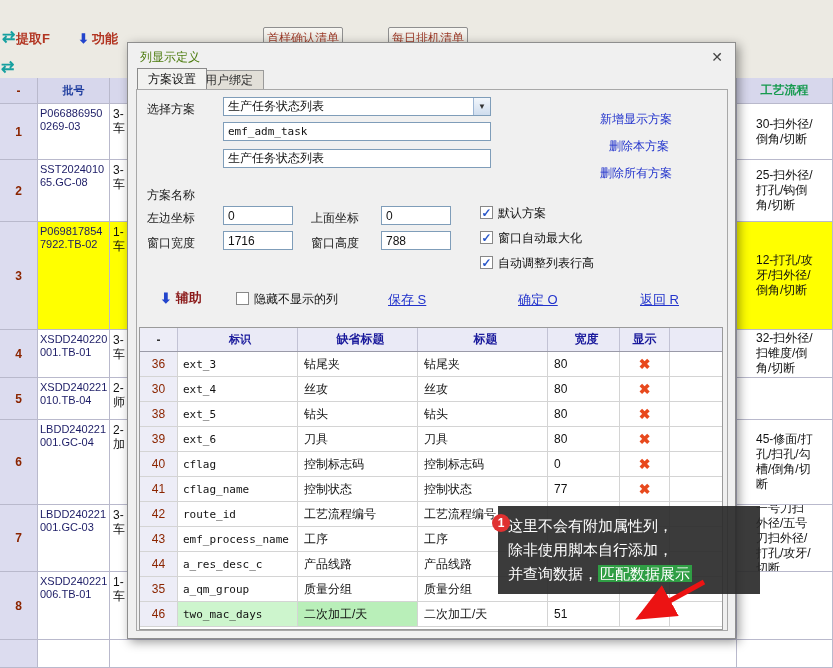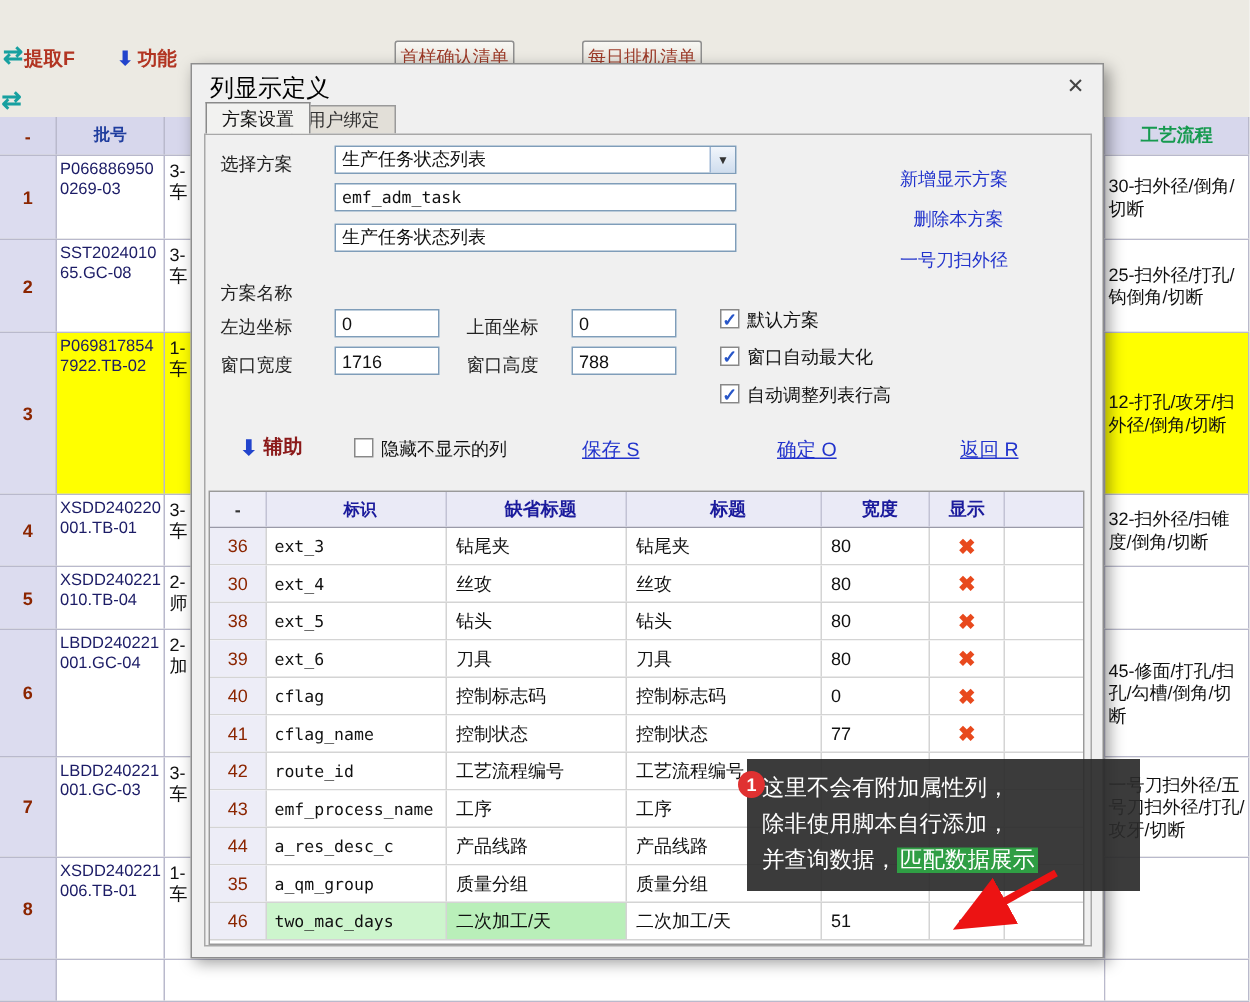--- a/index.html
+++ b/index.html
@@ -12,29 +12,29 @@
 .top-btn{position:absolute;width:80px;height:22px;background:linear-gradient(#f8f7f3,#dedbd2);border:1px solid #8f8f8f;border-radius:2px;font-size:12px;color:#9c3a28;text-align:center;line-height:20px;cursor:pointer;}
 
 .bgtable{position:absolute;left:0;top:78px;width:833px;z-index:1;}
 .bgrow{display:flex;width:833px;border-bottom:1px solid #b9b9cc;}
 .bgcell{border-right:1px solid #b9b9cc;overflow:hidden;}
 .c-num{width:38px;background:#dcdcef;color:#8b2500;font-weight:bold;display:flex;align-items:center;justify-content:center;}
 .c-batch{width:72px;background:#fff;color:#1c1c66;font-size:11px;line-height:13px;padding:3px 0 0 2px;}
 .c-batch span{display:block;}
 .c-mid{flex:1;background:#fff;padding:3px 0 0 3px;}
 .mid-inner{display:block;width:22px;word-break:break-all;line-height:14px;}
-.c-proc{width:96px;background:#fff;padding:0 2px;display:flex;align-items:center;line-height:15px;word-break:break-all;}
+.c-proc{width:96px;background:#fff;padding:0 19px;display:flex;align-items:center;line-height:15px;word-break:break-all;}
 .bgrow.header{height:26px;}
 .bgrow.header .bgcell{background:#d7d7ec;display:flex;align-items:center;justify-content:center;padding:0;}
 .hdr-batch{color:#1f3d9e;font-weight:bold;}
 .hdr-proc{color:#169a4f;font-weight:bold;}
 .bgrow.yellow .c-batch,.bgrow.yellow .c-mid,.bgrow.yellow .c-proc{background:#ffff00;}
 
 .dialog{position:absolute;left:127px;top:42px;width:609px;height:597px;background:#f0f0f0;border:1px solid #8e8e8e;box-shadow:3px 3px 10px rgba(0,0,0,.4);z-index:10;}
-.dlg-title{position:absolute;left:12px;top:6px;font-size:16px;color:#000000;}
+.dlg-title{position:absolute;left:12px;top:6px;font-size:12px;color:#4d7c0f;}
 .dlg-close{position:absolute;right:8px;top:4px;width:20px;height:20px;font-size:14px;color:#444;display:flex;align-items:center;justify-content:center;cursor:pointer;}
 .tab{position:absolute;top:25px;height:21px;padding:0 10px;font-size:12px;display:flex;align-items:center;cursor:pointer;}
 .tab.active{left:9px;background:#f2f2f0;border:1px solid #8a8a8a;border-bottom:none;z-index:2;}
 .tab.inactive{left:66px;top:27px;height:19px;background:#e2dfd8;border:1px solid #9a9a9a;border-bottom:none;color:#333;}
 .tab-panel{position:absolute;left:8px;top:46px;width:592px;height:542px;border:1px solid #a8a8a8;background:#f0f0f0;}
 .lbl{position:absolute;font-size:12px;color:#222;white-space:nowrap;}
 .txt{position:absolute;height:19px;background:#fff;border:1px solid #7f9db9;font-size:12px;padding:0 4px;display:flex;align-items:center;overflow:hidden;white-space:nowrap;}
 .mono{font-family:"DejaVu Sans Mono",monospace;font-size:11px;}
 .combo{position:absolute;height:19px;background:#fff;border:1px solid #7f9db9;font-size:12px;}
 .combo .val{position:absolute;left:4px;top:0;bottom:0;display:flex;align-items:center;}
@@ -198,21 +198,21 @@
     <div class="combo" style="left:95px;top:54px;width:268px;">
       <span class="val">生产任务状态列表</span>
       <span class="arrowbtn">▼</span>
     </div>
     <div class="txt mono" style="left:95px;top:79px;width:268px;">emf_adm_task</div>
     <span class="lbl" style="left:19px;top:110px;margin-top:34px;">方案名称</span>
     <div class="txt" style="left:95px;top:106px;width:268px;">生产任务状态列表</div>
 
     <span class="blink" style="left:472px;top:68px;">新增显示方案</span>
     <span class="blink" style="left:481px;top:95px;">删除本方案</span>
-    <span class="blink" style="left:472px;top:122px;">一号刀扫外径</span>
+    <span class="blink" style="left:472px;top:122px;">删除所有方案</span>
 
     <span class="lbl" style="left:19px;top:167px;">左边坐标</span>
     <div class="txt" style="left:95px;top:163px;width:70px;">0</div>
     <span class="lbl" style="left:183px;top:167px;">上面坐标</span>
     <div class="txt" style="left:253px;top:163px;width:70px;">0</div>
     <span class="lbl" style="left:19px;top:192px;">窗口宽度</span>
     <div class="txt" style="left:95px;top:188px;width:70px;">1716</div>
     <span class="lbl" style="left:183px;top:192px;">窗口高度</span>
     <div class="txt" style="left:253px;top:188px;width:70px;">788</div>
 

